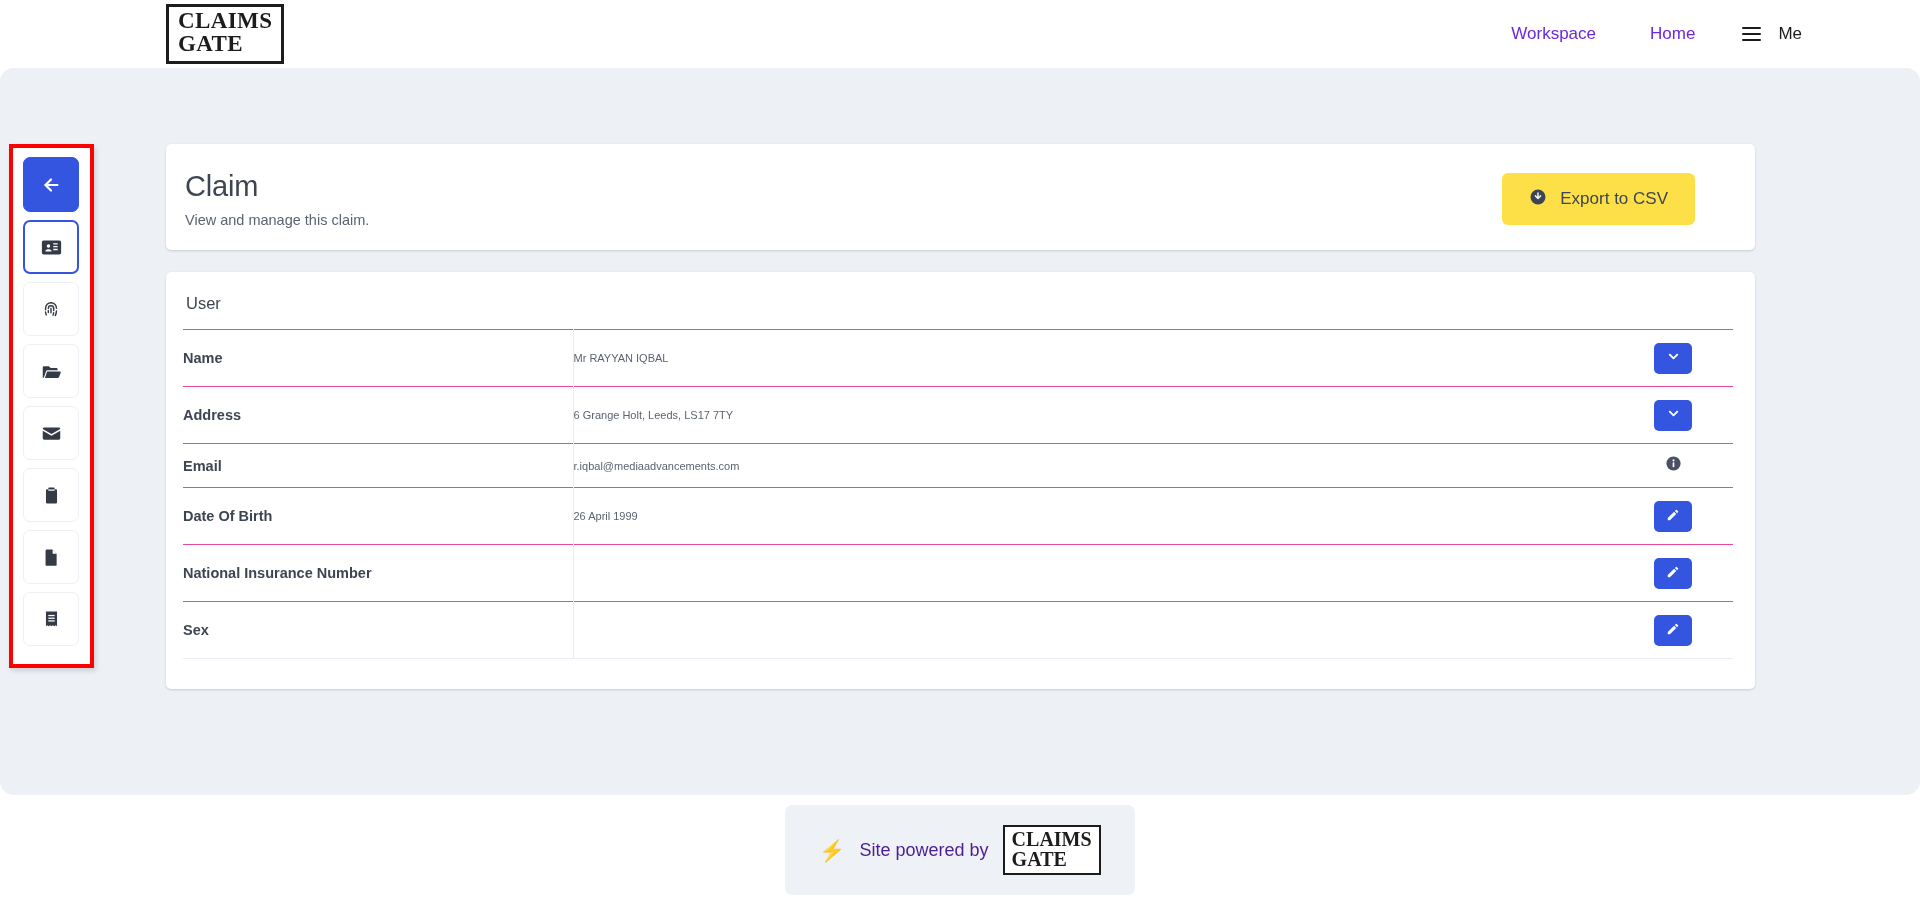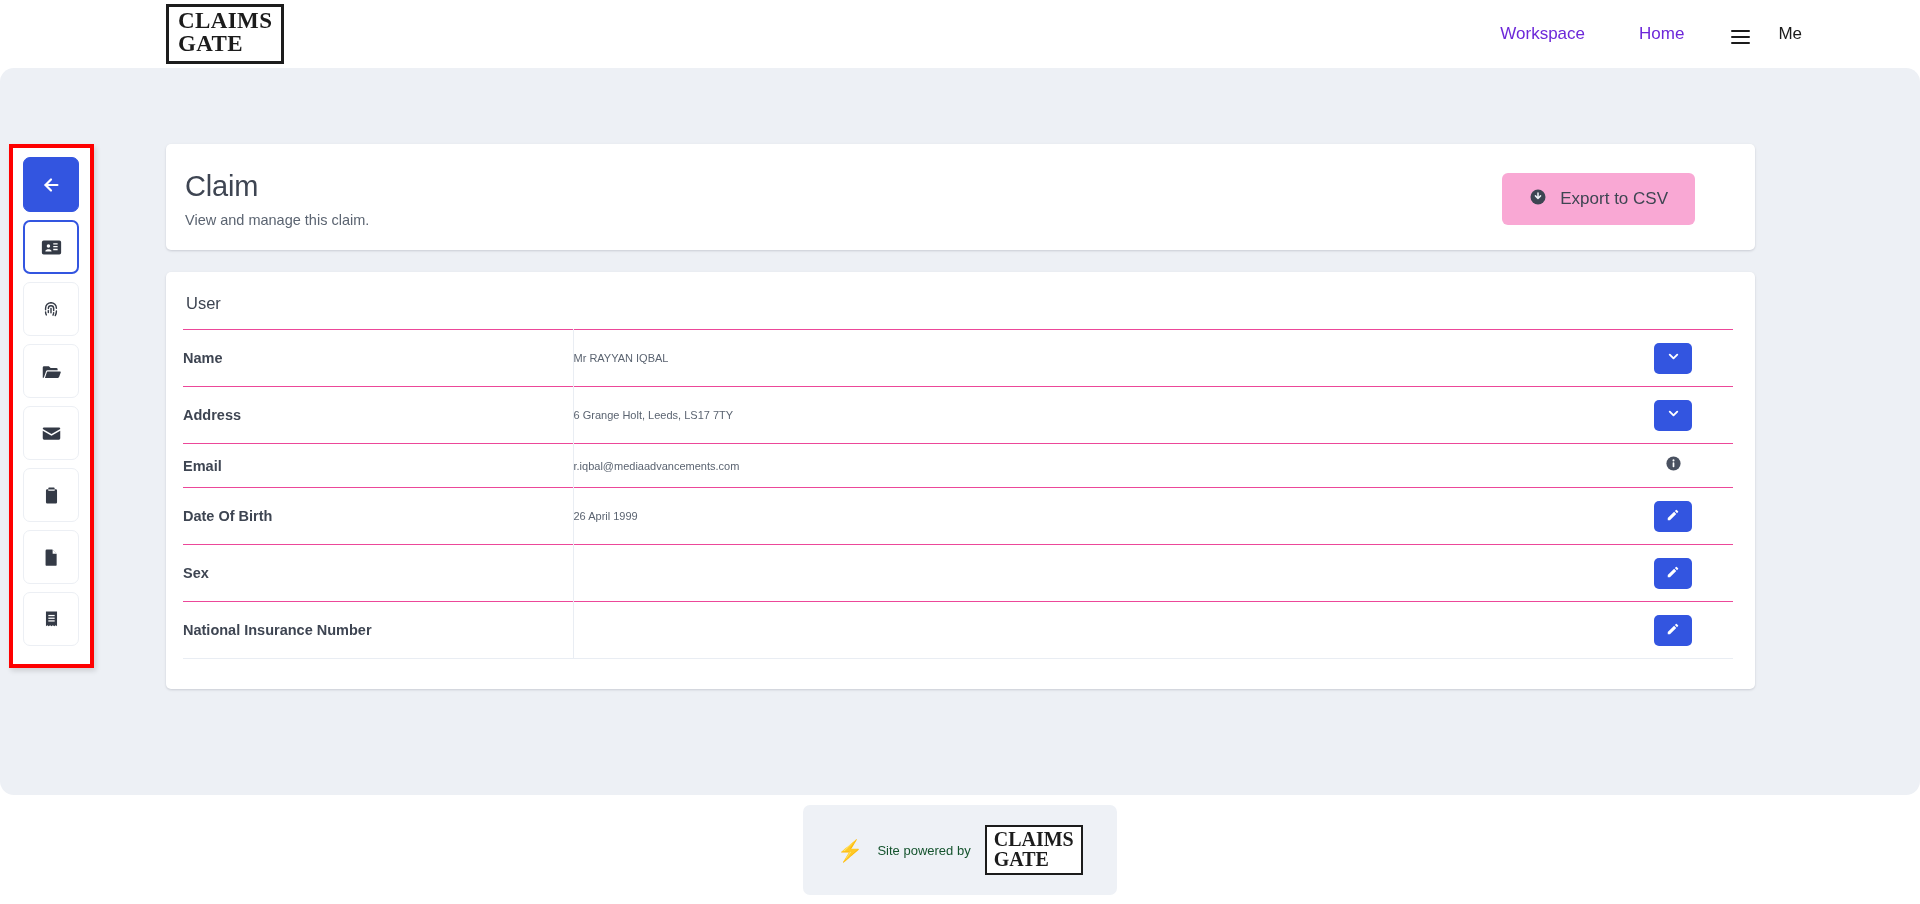--- a/index.html
+++ b/index.html
@@ -45,22 +45,22 @@
   }
   .nav-link {
     font-size: 17px;
     color: #6d28d9;
     padding: 10px 27px;
     cursor: pointer;
     white-space: nowrap;
   }
   .nav-me {
     display: flex;
-    align-items: flex-end;
-    gap: 28px;
+    align-items: center;
+    gap: 17px;
     padding: 10px 8px 10px 20px;
     cursor: pointer;
   }
   .hamburger {
     display: inline-flex;
     flex-direction: column;
     justify-content: space-between;
     width: 19px;
     height: 14px;
   }
@@ -150,21 +150,21 @@
   }
   .page-sub {
     margin-top: 9px;
     font-size: 14.5px;
     color: #5b6471;
   }
   .export-btn {
     display: flex;
     align-items: center;
     gap: 13px;
-    background: #f9a8d4;
+    background: #fde047;
     border: none;
     border-radius: 6px;
     padding: 0 27px;
     height: 52px;
     margin-top: 3px;
     margin-right: 22px;
     font-size: 17px;
     color: #3e4552;
     cursor: pointer;
     font-family: "Liberation Sans", sans-serif;
@@ -241,21 +241,21 @@
   }
   .powered {
     display: flex;
     align-items: center;
     gap: 14px;
     background: #eef1f6;
     border-radius: 7px;
     padding: 20px 34px;
   }
   .bolt { color: #f97316; font-size: 21px; line-height: 1; }
-  .powered-text { font-size: 13px; color: #14532d; }
+  .powered-text { font-size: 18px; color: #4c1d95; }
   .footer-logo {
     border: 2px solid #1c1c1c;
     padding: 2px 7px 4px 7px;
     line-height: 1.0;
     font-family: "Liberation Serif", serif;
     font-weight: bold;
     font-size: 20px;
     color: #1c1c1c;
     background: #ffffff;
   }
@@ -447,47 +447,47 @@
                 <span>
                   <svg width="14" height="14" viewBox="0 0 24 24" fill="#ffffff">
                       <path d="M3 17.3V21h3.7L17.6 10.1l-3.7-3.7L3 17.3zM20.7 7a1 1 0 0 0 0-1.4l-2.3-2.3a1 1 0 0 0-1.4 0l-1.8 1.8 3.7 3.7L20.7 7z"></path>
                     </svg>
                 </span>
               </button>
             </td>
           </tr>
 
           <tr class="row-tall">
+            <td class="cell-label">National Insurance Number</td>
+            <td class="cell-value"></td>
+            <td class="cell-action">
+              <button class="btn-blue">
+                <span>
+                  <svg width="14" height="14" viewBox="0 0 24 24" fill="#ffffff">
+                      <path d="M3 17.3V21h3.7L17.6 10.1l-3.7-3.7L3 17.3zM20.7 7a1 1 0 0 0 0-1.4l-2.3-2.3a1 1 0 0 0-1.4 0l-1.8 1.8 3.7 3.7L20.7 7z"></path>
+                    </svg>
+                </span>
+              </button>
+            </td>
+          </tr>
+
+          <tr class="row-tall">
             <td class="cell-label">Sex</td>
             <td class="cell-value"></td>
             <td class="cell-action">
               <button class="btn-blue">
                 <span>
                   <svg width="14" height="14" viewBox="0 0 24 24" fill="#ffffff">
                       <path d="M3 17.3V21h3.7L17.6 10.1l-3.7-3.7L3 17.3zM20.7 7a1 1 0 0 0 0-1.4l-2.3-2.3a1 1 0 0 0-1.4 0l-1.8 1.8 3.7 3.7L20.7 7z"></path>
                     </svg>
                 </span>
               </button>
             </td>
           </tr>
 
-          <tr class="row-tall">
-            <td class="cell-label">National Insurance Number</td>
-            <td class="cell-value"></td>
-            <td class="cell-action">
-              <button class="btn-blue">
-                <span>
-                  <svg width="14" height="14" viewBox="0 0 24 24" fill="#ffffff">
-                      <path d="M3 17.3V21h3.7L17.6 10.1l-3.7-3.7L3 17.3zM20.7 7a1 1 0 0 0 0-1.4l-2.3-2.3a1 1 0 0 0-1.4 0l-1.8 1.8 3.7 3.7L20.7 7z"></path>
-                    </svg>
-                </span>
-              </button>
-            </td>
-          </tr>
-
         </tbody>
       </table>
     </div>
 
   </div>
 </div>
 
 <div class="footer">
   <div class="powered">
     <span class="bolt">⚡</span>

